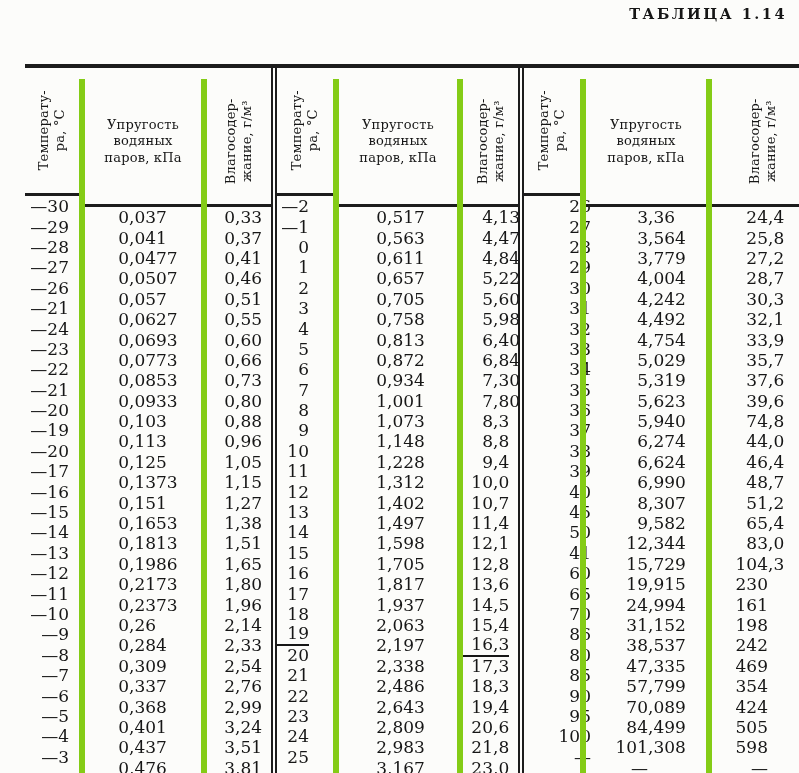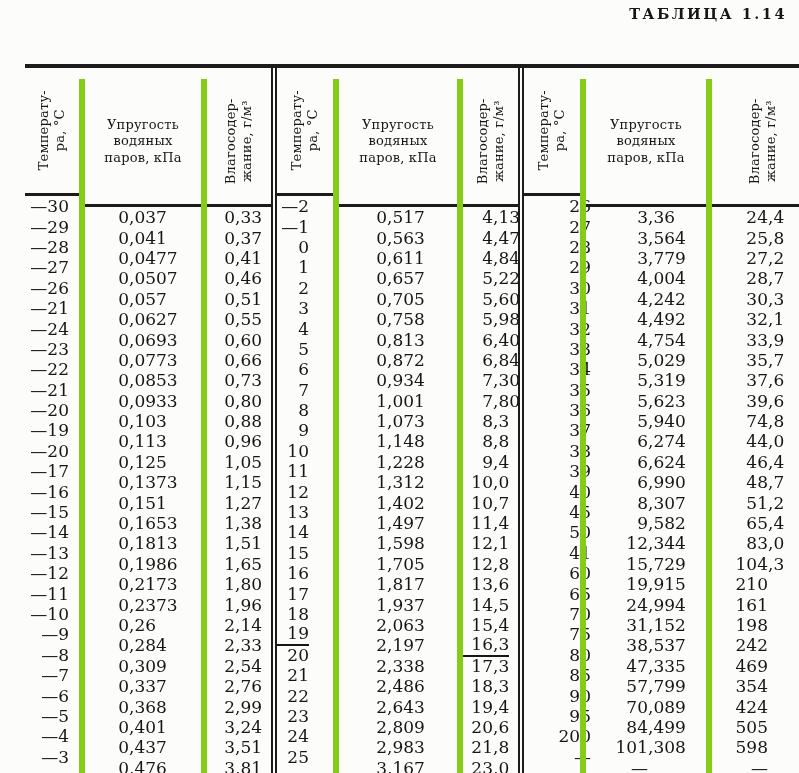--- a/index.html
+++ b/index.html
@@ -1146,21 +1146,21 @@
             <span class="ip">65</span>
           </span>
         </div>
         <div class="cell">
           <span class="val">
             <span class="ip">70</span>
           </span>
         </div>
         <div class="cell">
           <span class="val">
-            <span class="ip">75</span>
+            <span class="ip">86</span>
           </span>
         </div>
         <div class="cell">
           <span class="val">
             <span class="ip">80</span>
           </span>
         </div>
         <div class="cell">
           <span class="val">
             <span class="ip">85</span>
@@ -1171,21 +1171,21 @@
             <span class="ip">90</span>
           </span>
         </div>
         <div class="cell">
           <span class="val">
             <span class="ip">95</span>
           </span>
         </div>
         <div class="cell">
           <span class="val">
-            <span class="ip">200</span>
+            <span class="ip">100</span>
           </span>
         </div>
         <div class="cell">
           <span class="val">
             <span class="ip">—</span>
           </span>
         </div>
       </div>
       <div class="col c7 bl">
         <div class="hcell">
@@ -1469,21 +1469,21 @@
           </span>
         </div>
         <div class="cell">
           <span class="val">
             <span class="ip">104</span>
             <span class="fp">,3</span>
           </span>
         </div>
         <div class="cell">
           <span class="val">
-            <span class="ip">210</span>
+            <span class="ip">230</span>
           </span>
         </div>
         <div class="cell">
           <span class="val">
             <span class="ip">161</span>
           </span>
         </div>
         <div class="cell">
           <span class="val">
             <span class="ip">198</span>

